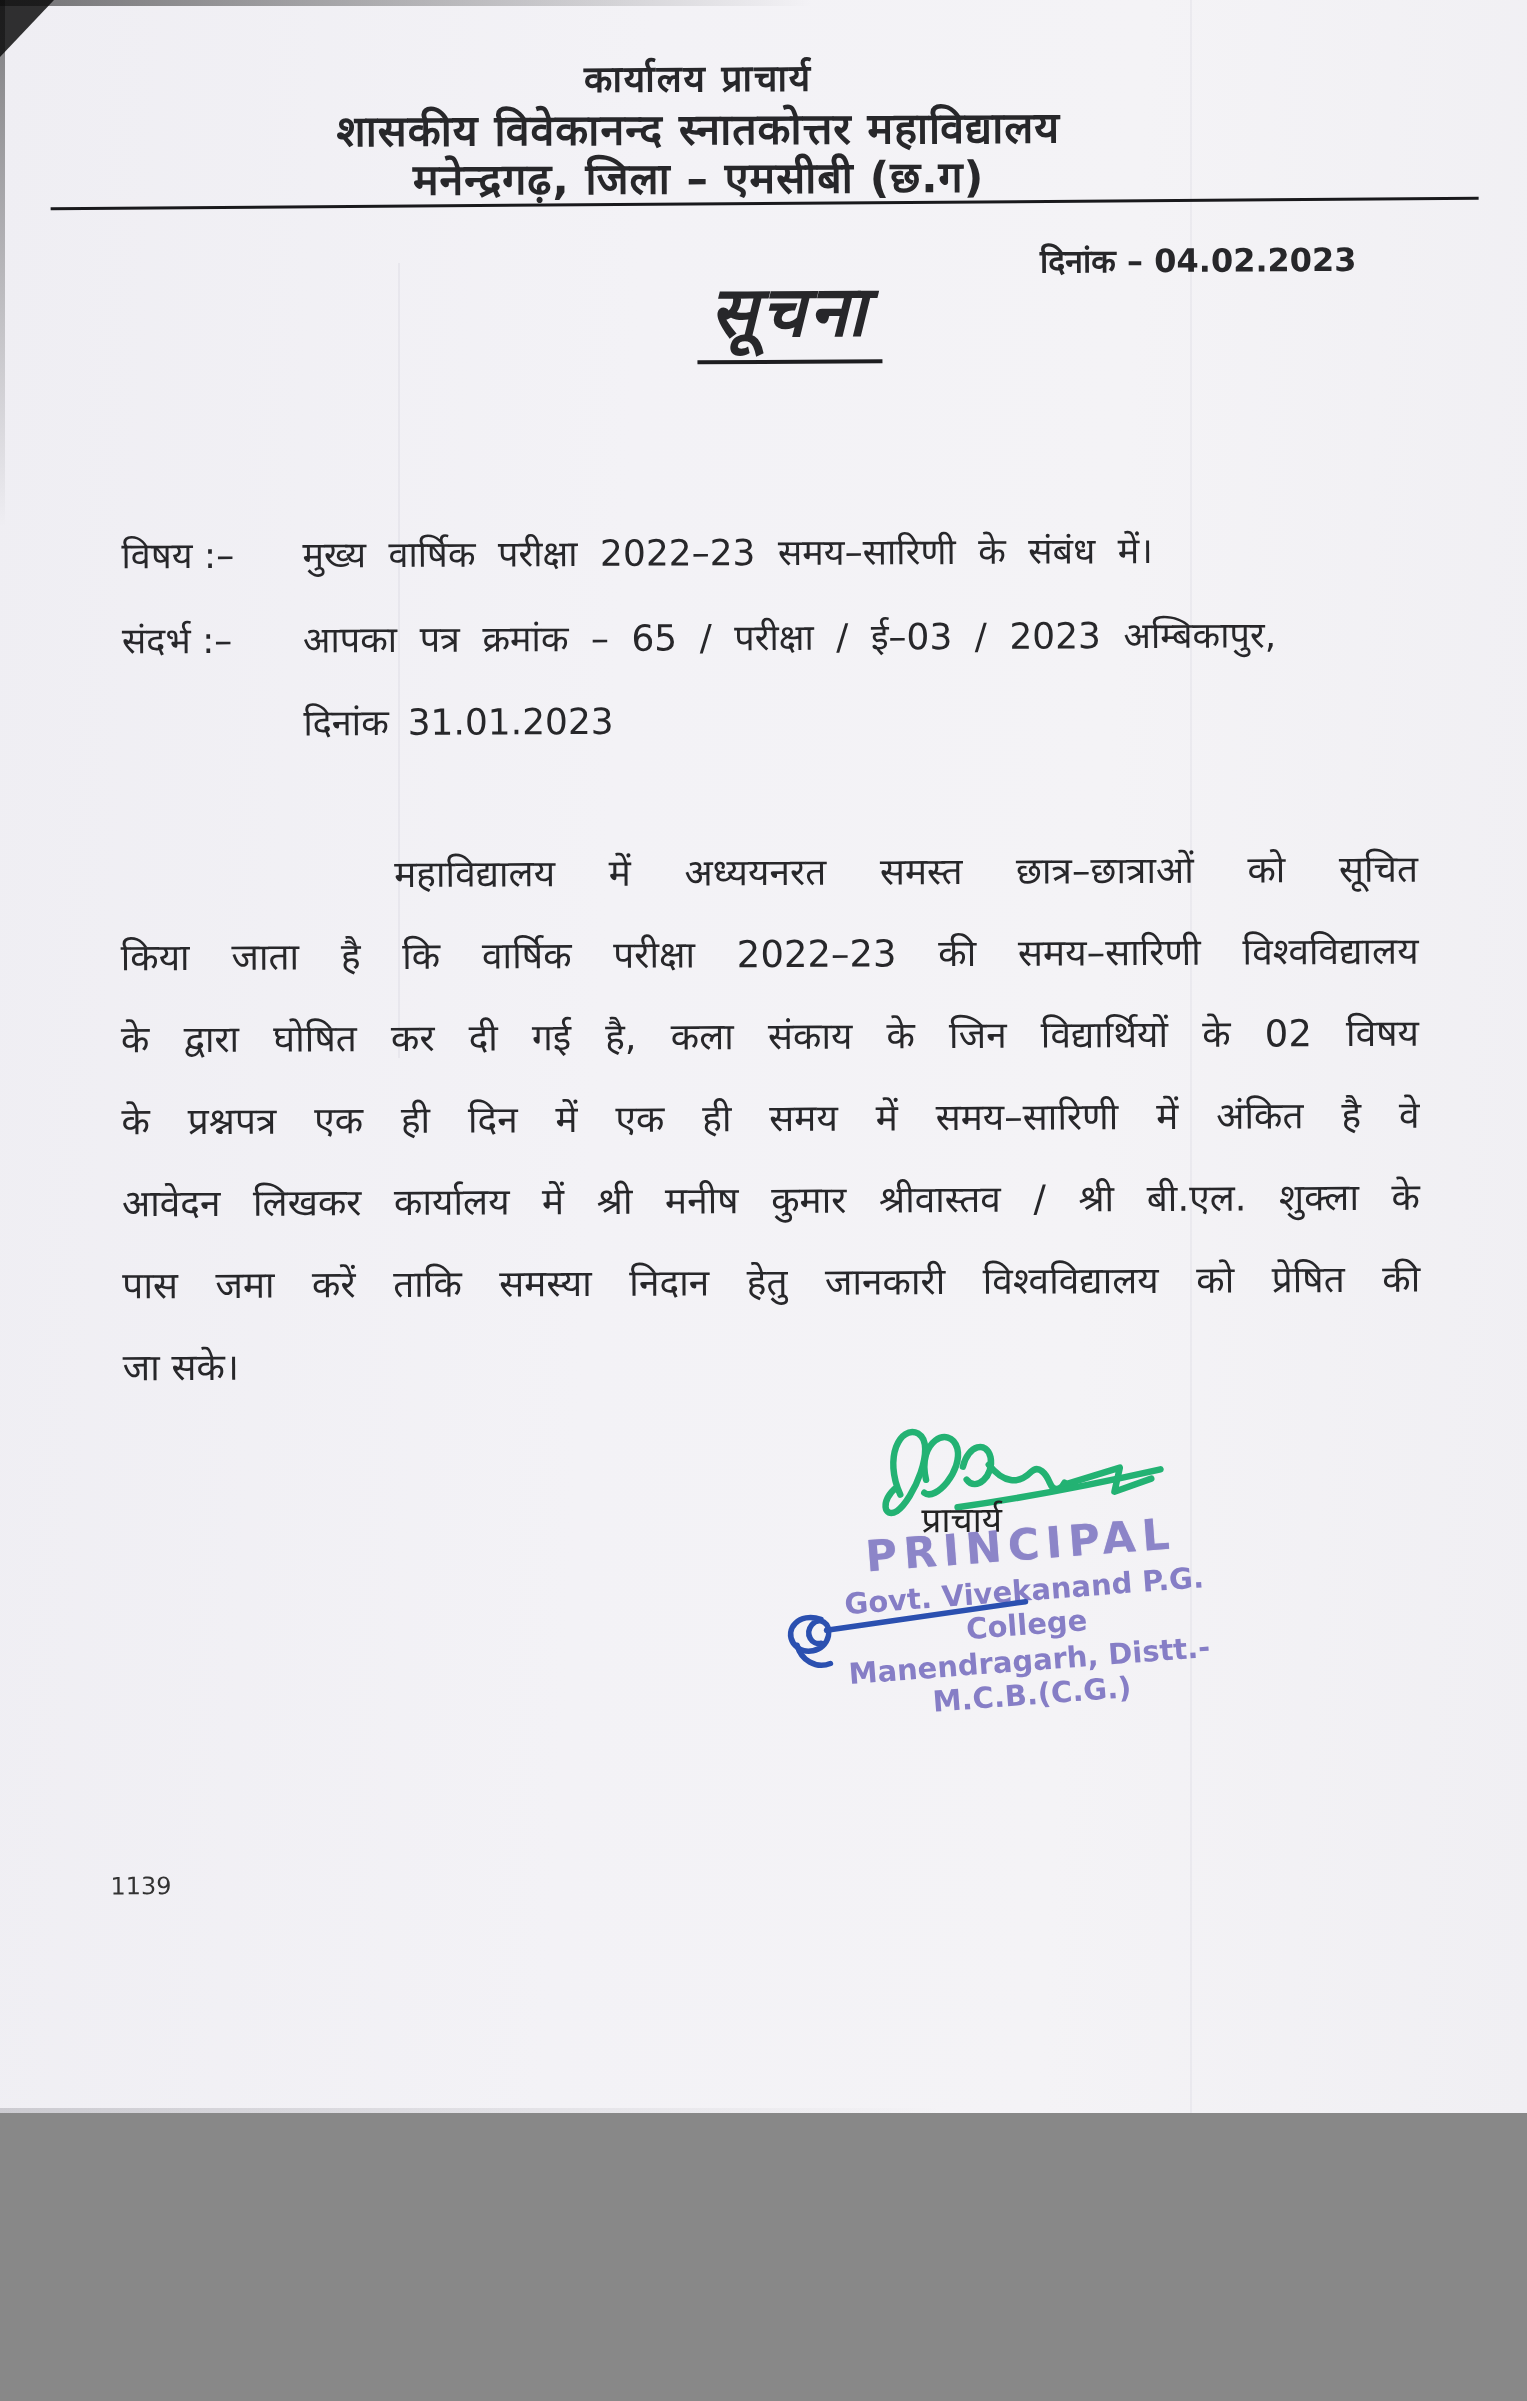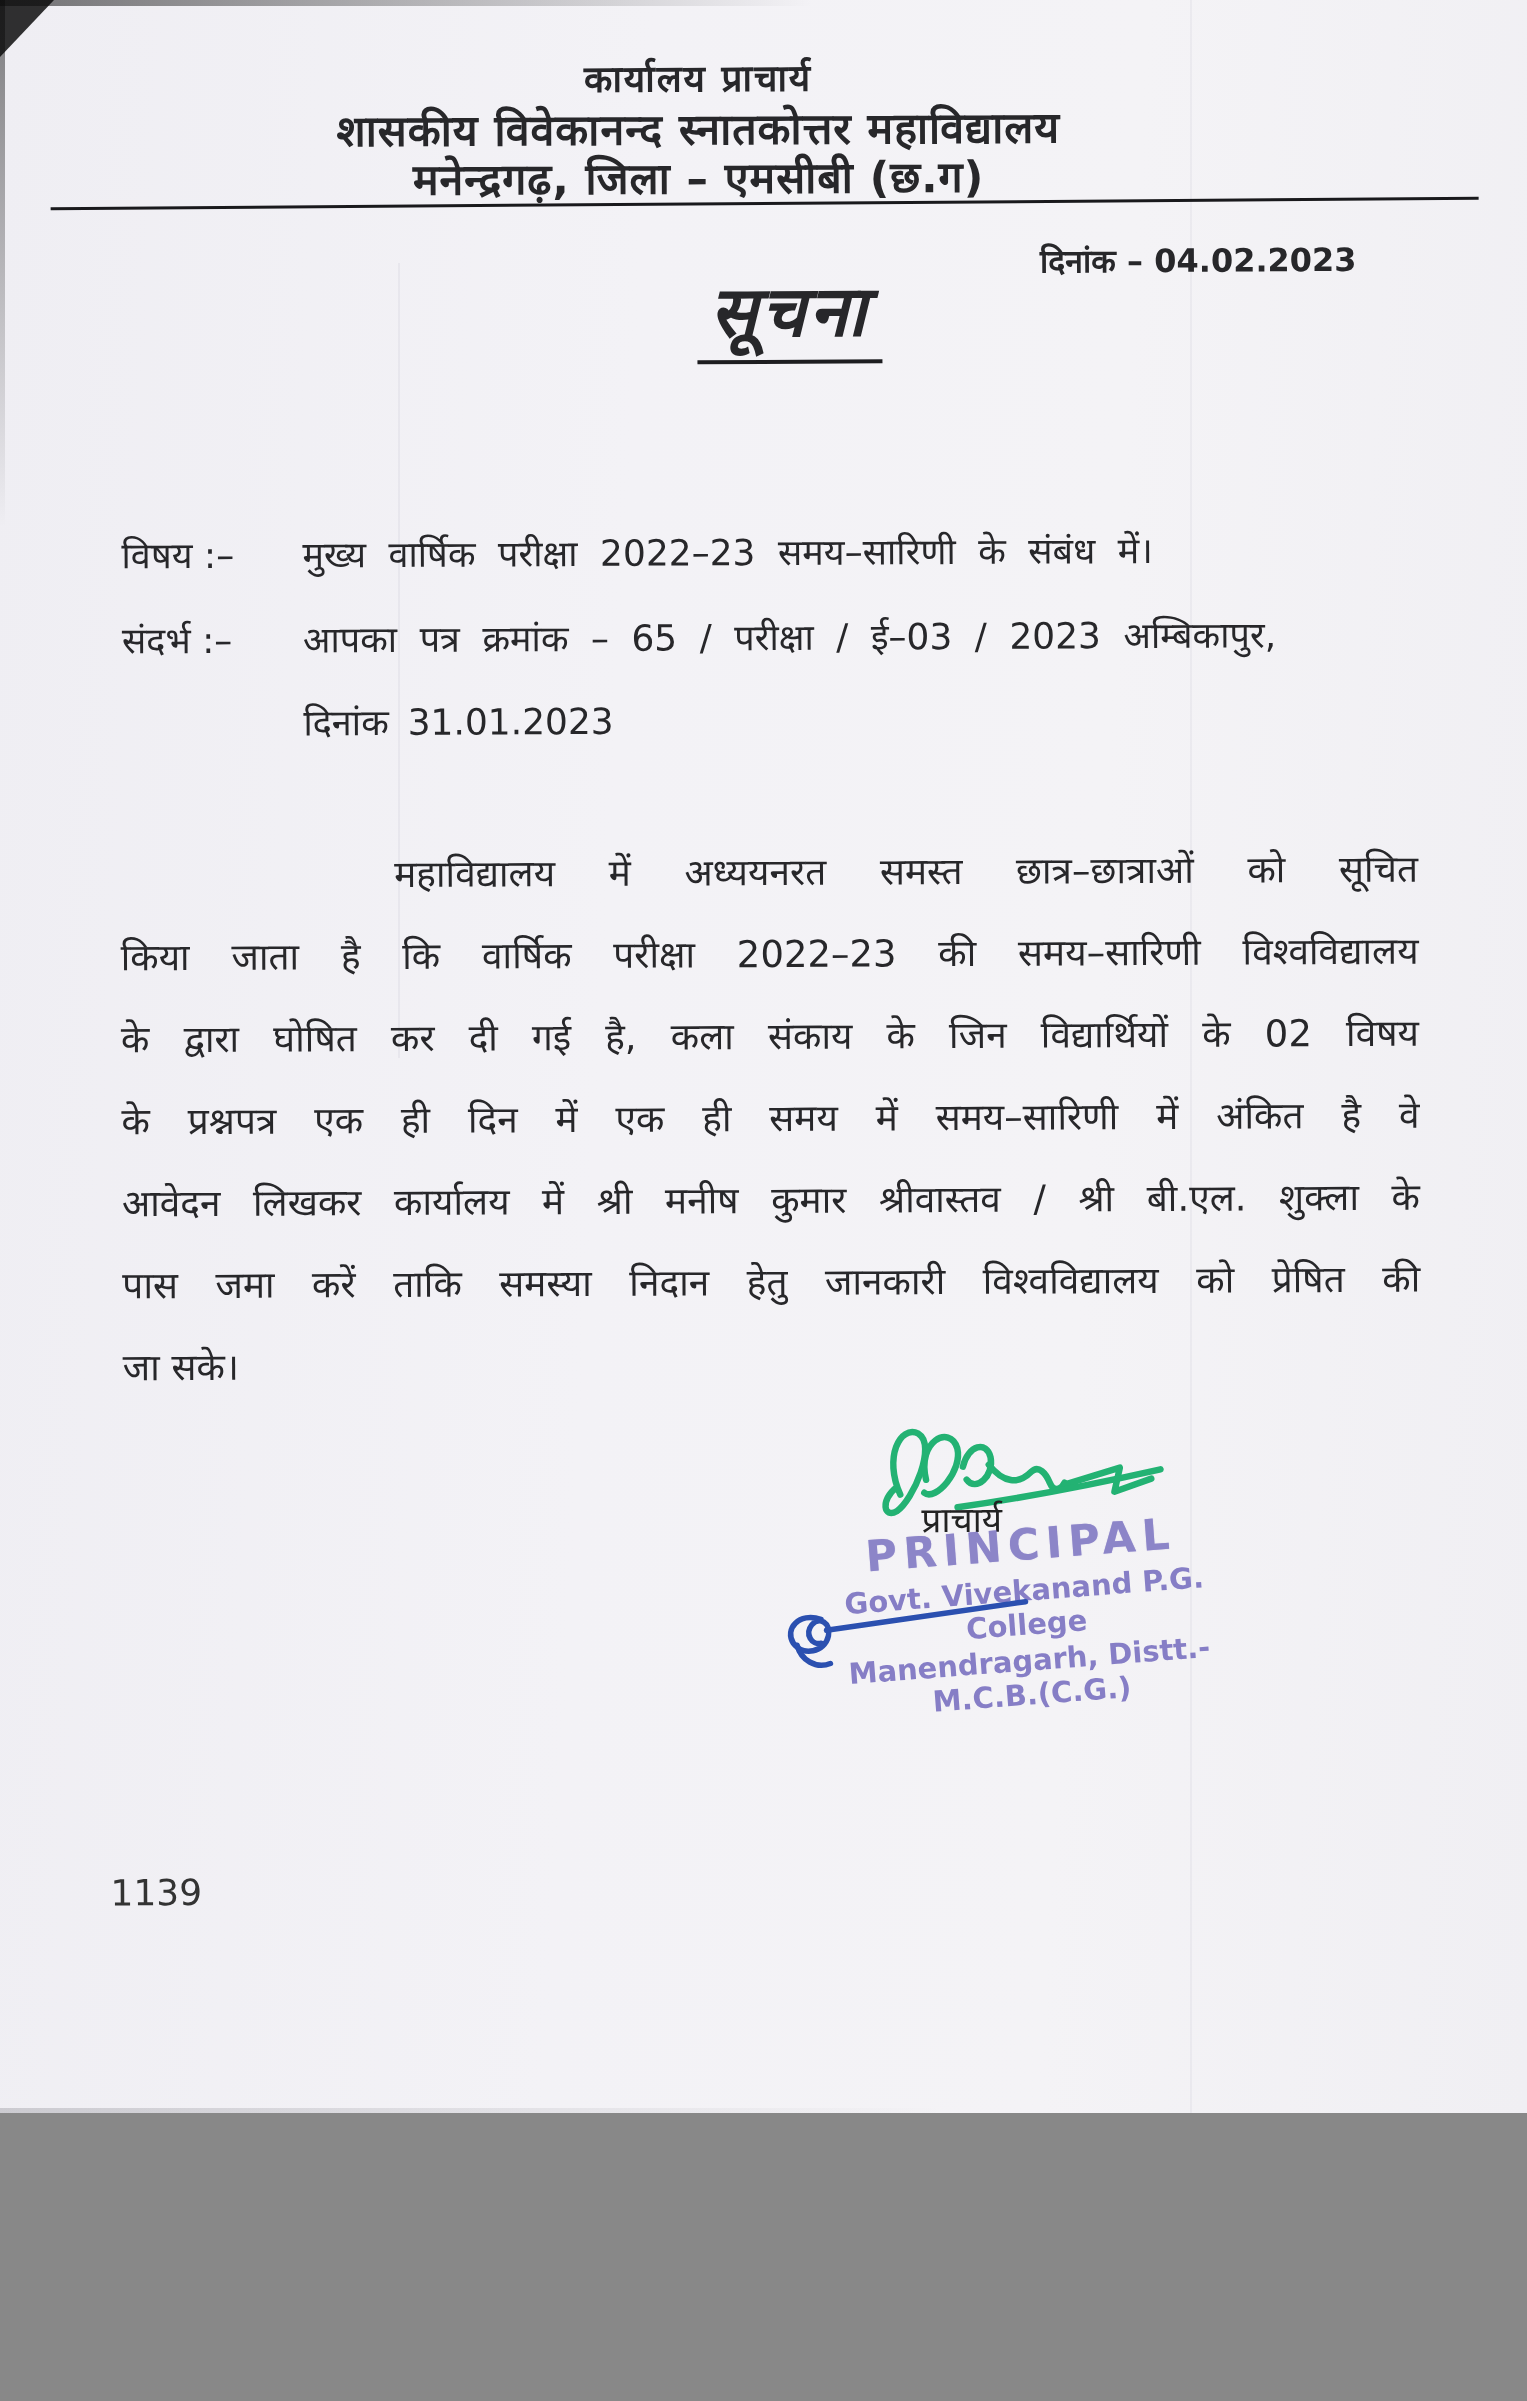--- a/index.html
+++ b/index.html
@@ -55,21 +55,21 @@
   
   .sig-svg{position:absolute;left:869px;top:1416px;}
   .designation{position:absolute;left:918px;top:1496px;font-size:35px;color:#222;}
   .stamp{position:absolute;left:791px;top:1521px;width:462px;text-align:center;
     transform:rotate(-4deg);color:#7b72c1;}
   .stamp-l1{font-size:43px;font-weight:bold;letter-spacing:6.5px;opacity:.85;text-shadow:0 0 0.9px rgba(123,114,193,.6);}
   .stamp-l2{font-size:29px;font-weight:bold;margin-top:3.7px;opacity:.9;}
   .stamp-l3{font-size:29px;font-weight:bold;margin-top:2.8px;opacity:.9;}
   .pen-svg{position:absolute;left:776px;top:1568px;}
 
-  .page-number{position:absolute;left:105px;top:1869px;font-size:36px;color:#333;}
+  .page-number{position:absolute;left:105px;top:1869px;font-size:24px;color:#333;}
 </style>
 </head>
 <body>
 
 <div class="page">
 
   <div class="corner-sliver"></div>
   <div class="edge-top"></div>
   <div class="edge-left"></div>
   <div class="edge-bottom"></div>

